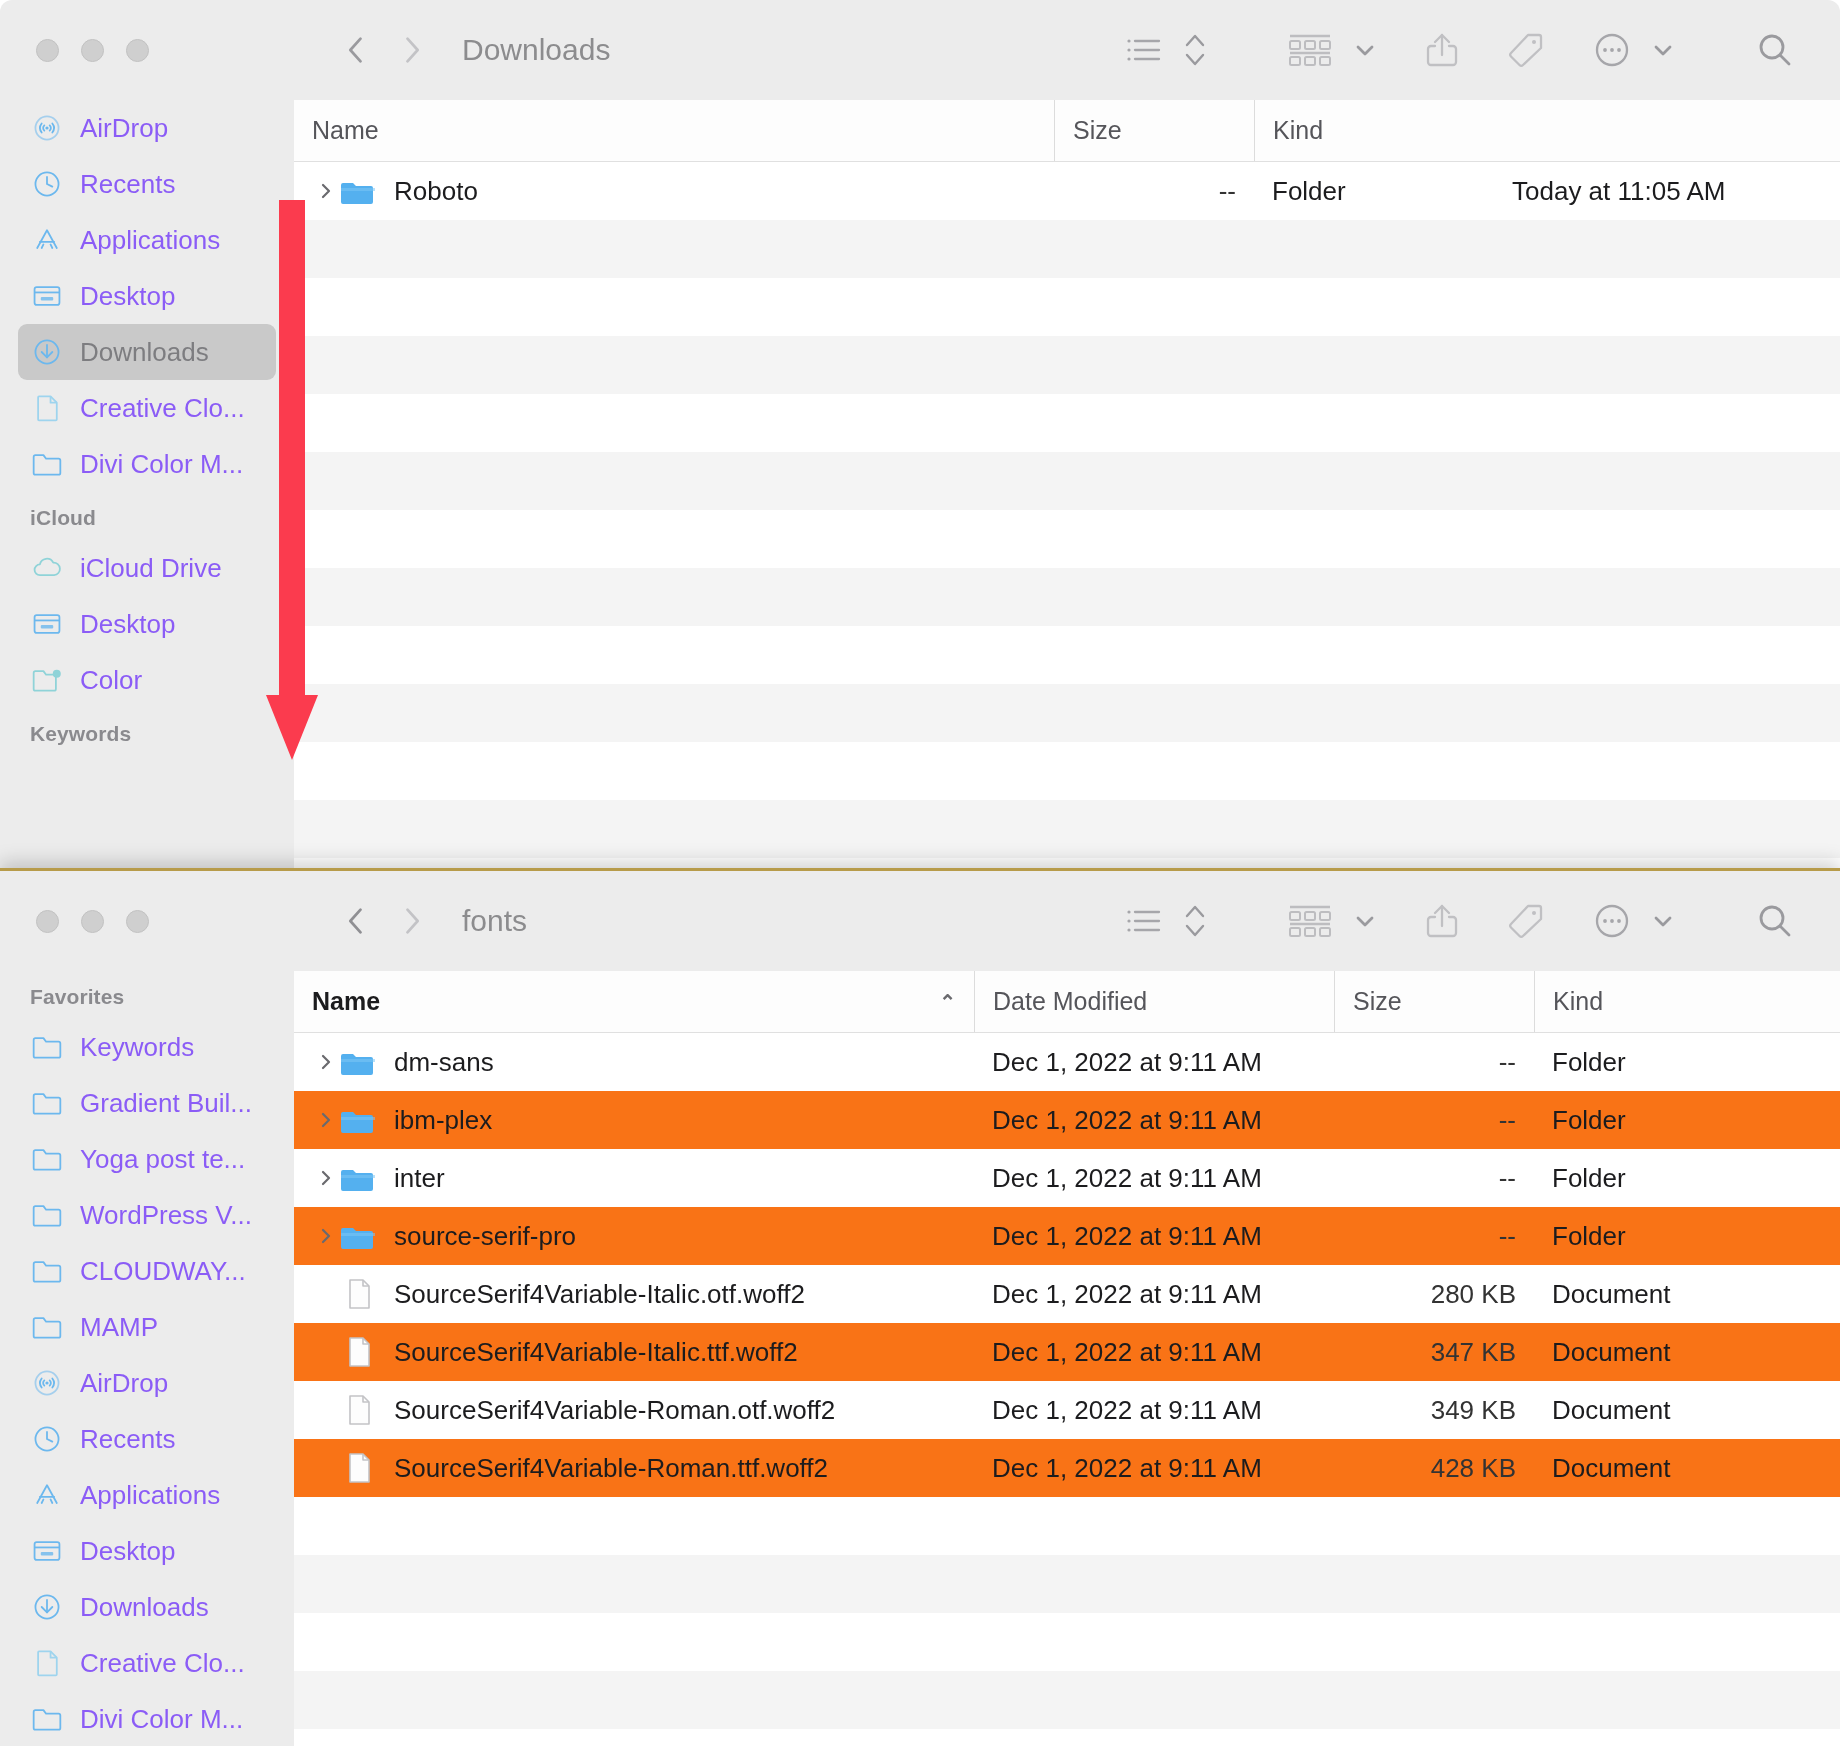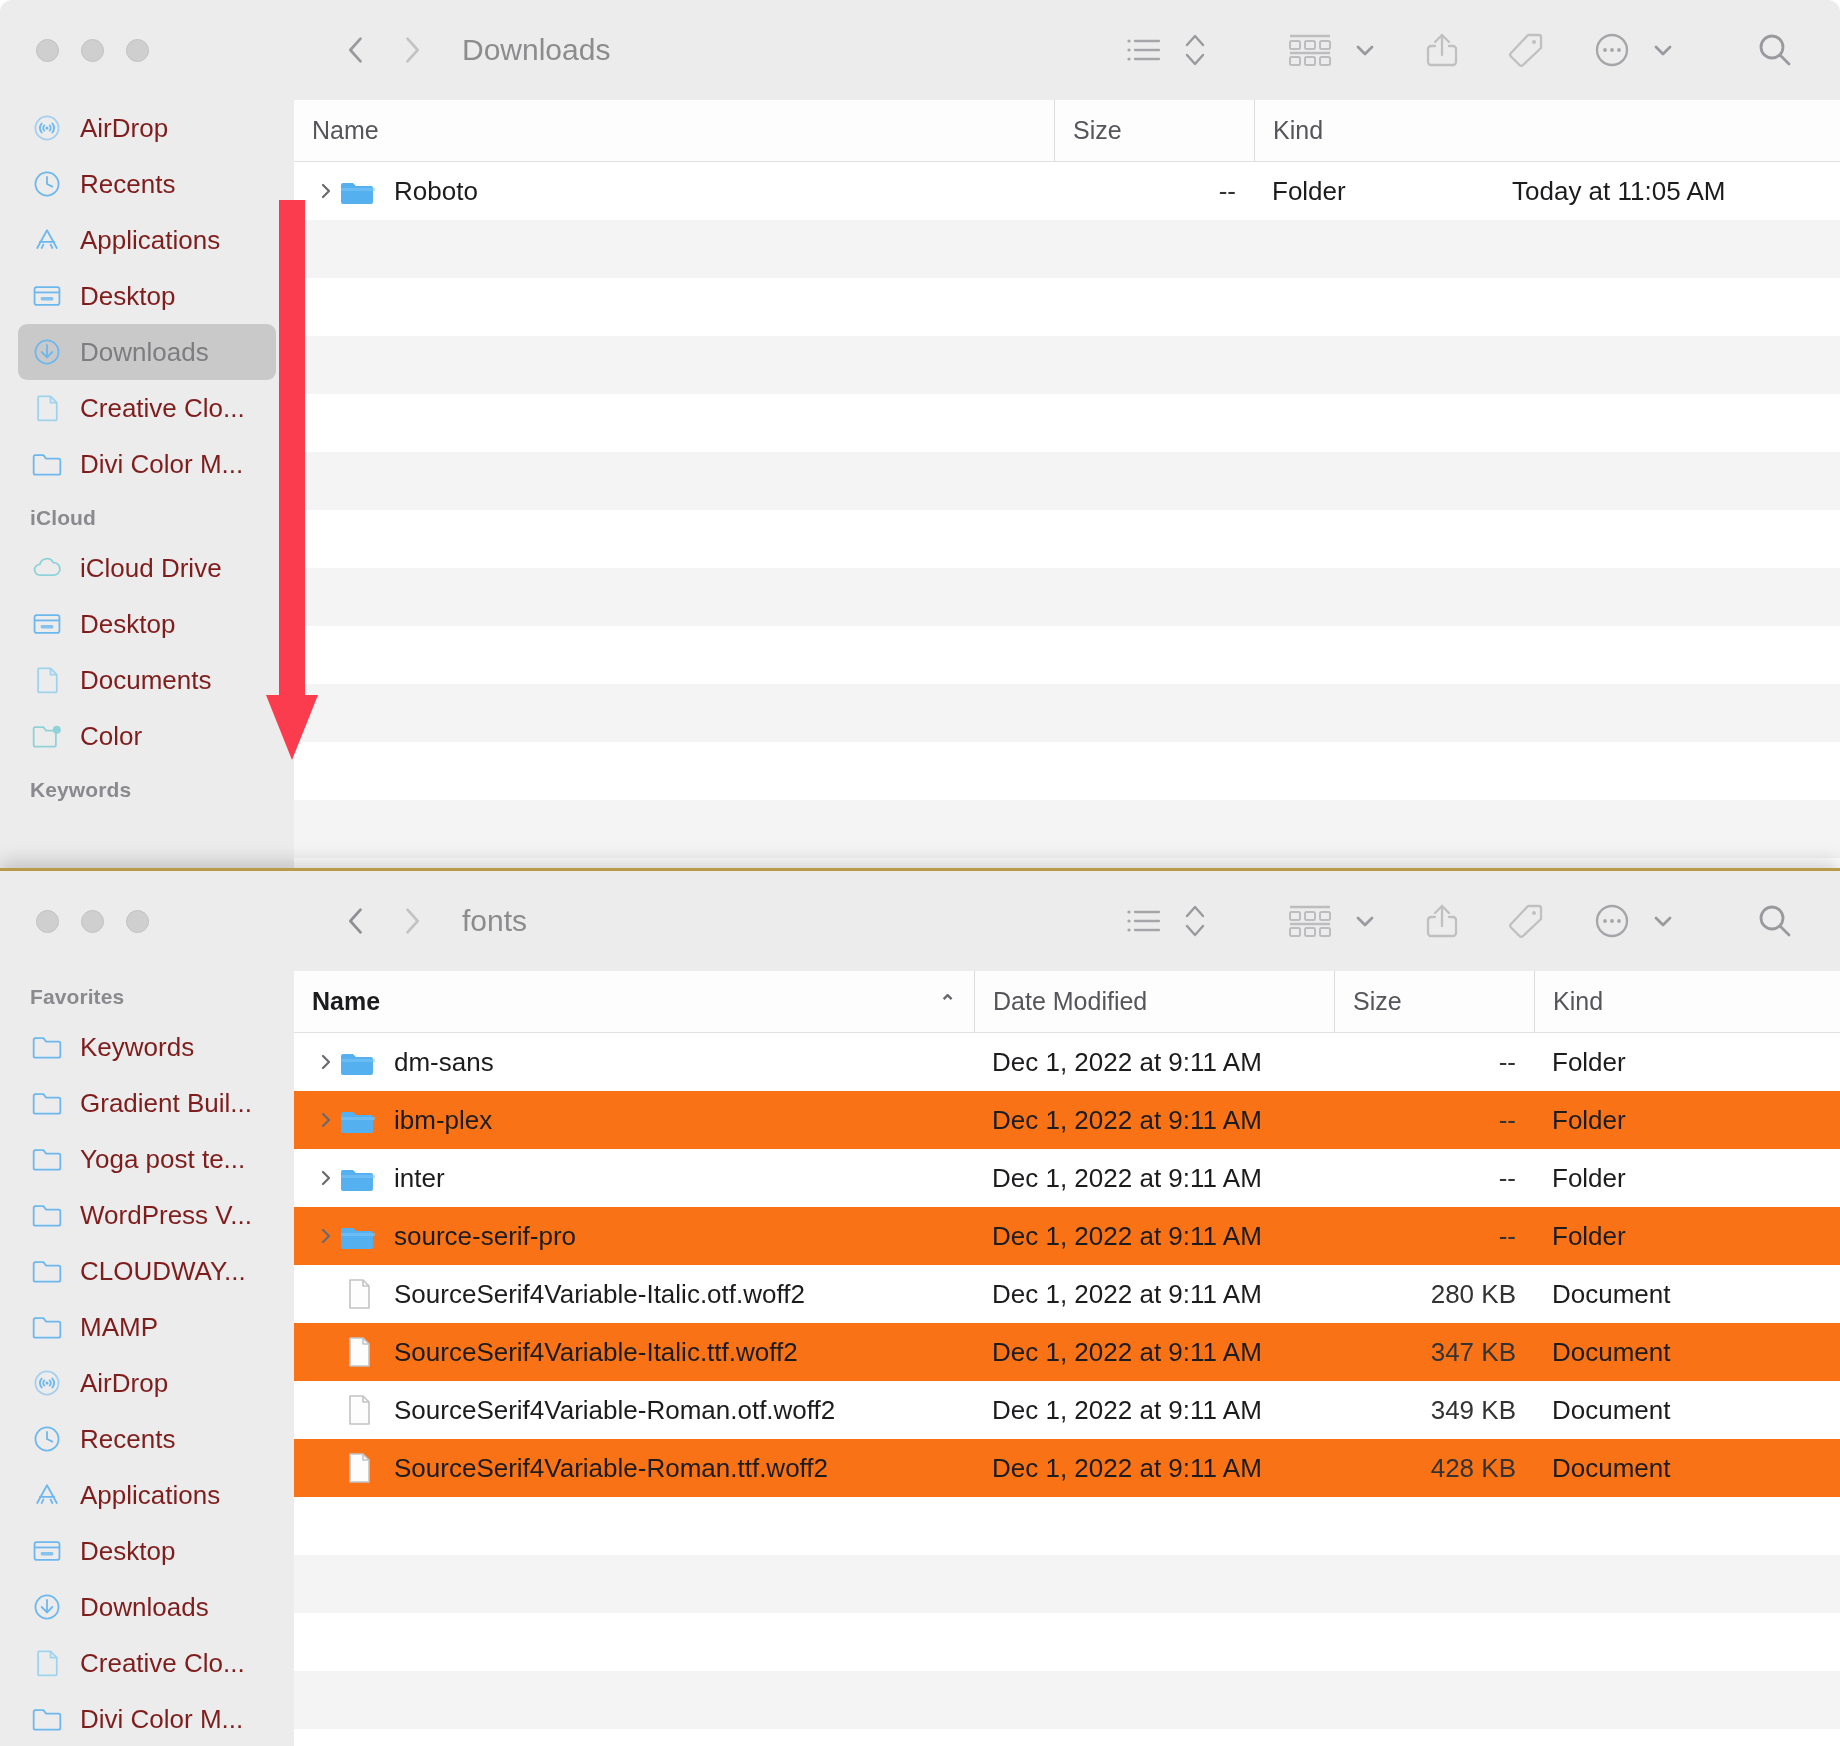--- a/index.html
+++ b/index.html
@@ -37,21 +37,21 @@
   .traffic { height: 100px; display: flex; align-items: center; padding-left: 36px; gap: 22px; }
   .dot { width: 23px; height: 23px; border-radius: 50%; background: #cfcfcf; border: 1px solid #c2c2c2; }
   .side-scroll { padding: 0 18px; }
   .side-group-title {
     font-size: 21px; font-weight: bold; color: #8a8a8e;
     padding: 14px 0 10px 12px; letter-spacing: 0.1px;
   }
   .side-item {
     display: flex; align-items: center; gap: 16px;
     height: 56px; padding: 0 12px; border-radius: 9px;
-    color: #7f1d1d; font-size: 26px; white-space: nowrap;
+    color: #8b5cf6; font-size: 26px; white-space: nowrap;
   }
   .side-item.selected { background: #c9c9c9; color: #7d7d80; }
   .side-ico { width: 34px; height: 34px; flex: 0 0 34px; display: flex; align-items: center; justify-content: center; }
   .side-ico svg { width: 32px; height: 32px; display: block; }
   .side-label { overflow: hidden; text-overflow: ellipsis; }
 
   
   .main { flex: 1 1 auto; background: #ffffff; display: flex; flex-direction: column; position: relative; min-width: 0; }
   .toolbar {
     height: 100px; flex: 0 0 100px; background: #ececec;
@@ -192,29 +192,20 @@
                 <svg viewBox="0 0 36 32" fill="none" stroke="#6cb8ee" stroke-width="2" stroke-linejoin="round">
                   <rect x="4" y="6" width="28" height="20" rx="2.5"></rect>
                   <line x1="4" y1="12" x2="32" y2="12"></line>
                   <rect x="11" y="17" width="14" height="4" rx="1.2" fill="#6cb8ee" stroke="none" opacity="0.8"></rect>
                 </svg>
               </span>
               <span class="side-label">Desktop</span>
             </div>
             <div class="side-item">
               <span class="side-ico">
-                <svg viewBox="0 0 36 32" fill="none" stroke="#9ed4ee" stroke-width="2" stroke-linejoin="round">
-                  <path d="M9 3 H22 l7 7 V29 a1 1 0 0 1 -1 1 H9 a1 1 0 0 1 -1 -1 V4 a1 1 0 0 1 1 -1 Z"></path>
-                  <polyline points="22,3 22,10 29,10"></polyline>
-                </svg>
-              </span>
-              <span class="side-label">Documents</span>
-            </div>
-            <div class="side-item">
-              <span class="side-ico">
                 <svg viewBox="0 0 36 32" fill="none" stroke="#8fd3d8" stroke-width="2" stroke-linejoin="round">
                   <path d="M3 9 V26 a2 2 0 0 0 2 2 H26 a2 2 0 0 0 2 -2 V12 a2 2 0 0 0 -2 -2 H17 l-3 -4 H5 a2 2 0 0 0 -2 2 Z"></path>
                   <circle cx="29" cy="9" r="4.5" fill="#8fd3d8" stroke="none"></circle>
                 </svg>
               </span>
               <span class="side-label">Color</span>
             </div>
             <div class="side-group-title">Keywords</div>
           </div>
       </div>

